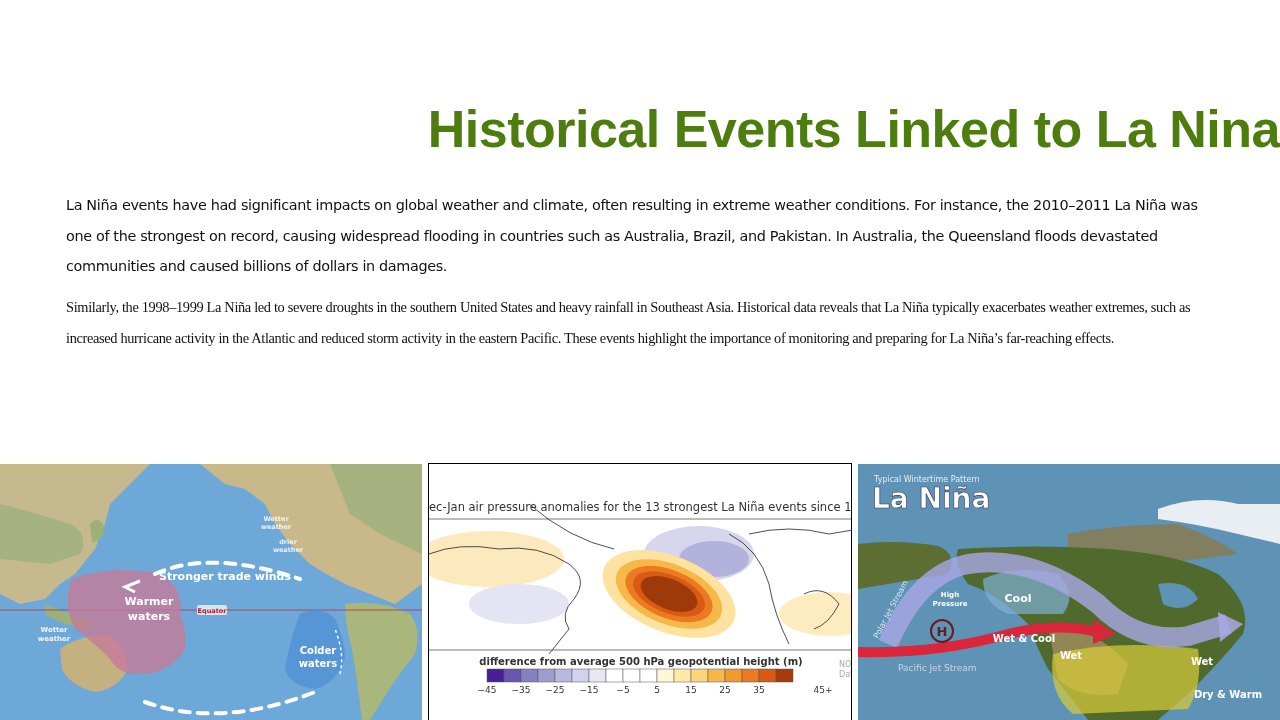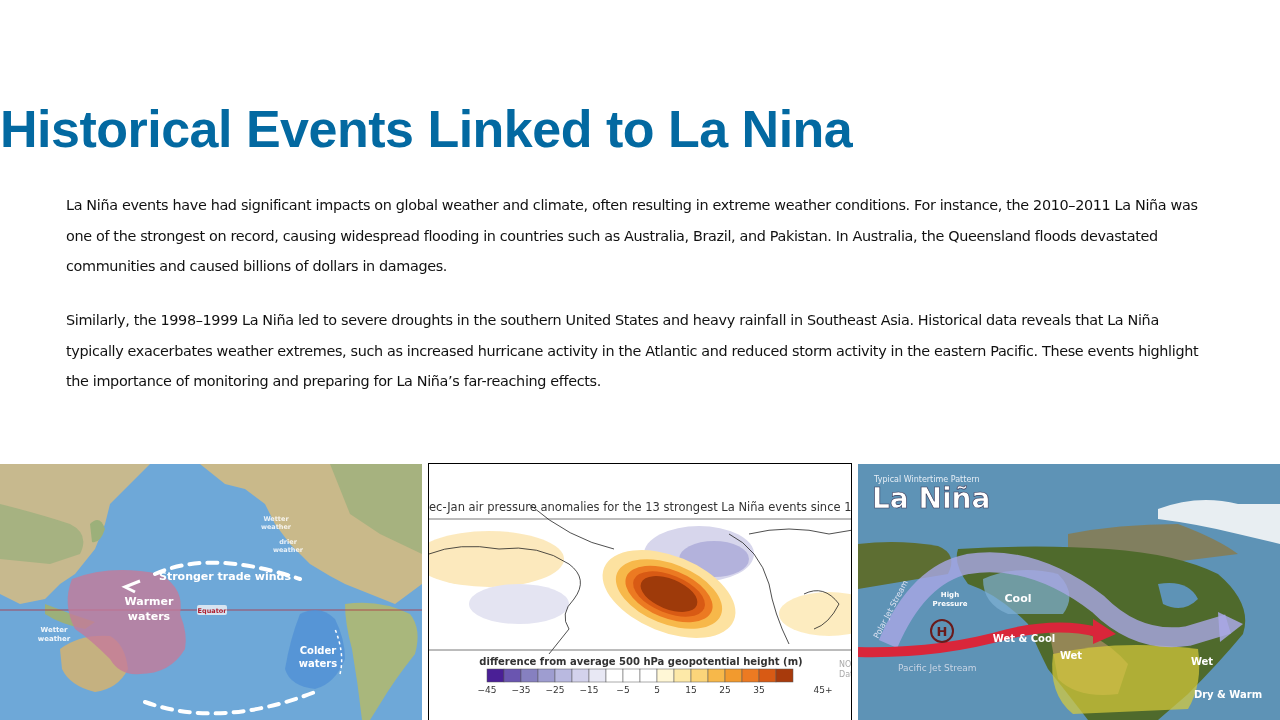--- a/index.html
+++ b/index.html
@@ -1,30 +1,30 @@
 <!DOCTYPE html>
 <html><head>
 <meta charset="utf-8">
 <style>
   * { box-sizing: border-box; margin: 0; padding: 0; }
   html, body { width: 1280px; height: 720px; overflow: hidden; background: #ffffff; }
   body { position: relative; font-family: "DejaVu Sans", sans-serif; color: #111; }
 
   .slide-title {
-    position: absolute; left: 0; top: 96px; width: 1280px; text-align: left;
+    position: absolute; left: 0; top: 96px; width: 1280px; text-align: right;
     font-family: "Liberation Sans", sans-serif; font-weight: bold; font-size: 52px;
-    letter-spacing: -0.5px; color: #0369a1; line-height: 66px;
+    letter-spacing: -0.5px; color: #4d7c0f; line-height: 66px;
   }
   .para {
     position: absolute; left: 66px; width: 1148px; text-align: left;
     font-family: "DejaVu Sans", sans-serif; font-size: 14.4px; line-height: 30.6px; color: #111;
     letter-spacing: -0.35px;
   }
   .para-1 { top: 190px; }
-  .para-2 { top: 305px; }
+  .para-2 { top: 292px; font-family: Liberation Serif, serif; }
 
   .img-panel { position: absolute; top: 464px; height: 256px; overflow: hidden; }
   .img-left { left: 0; width: 422px; }
   .img-mid { left: 428px; width: 424px; border: 1.5px solid #000; border-bottom: none; background: #fff; top: 463px; height: 257px; }
   .img-right { left: 858px; width: 422px; }
   svg { display: block; }
 
   .map-label { font-family: "DejaVu Sans", sans-serif; font-weight: bold; fill: #fff; }
 </style>
 </head>

